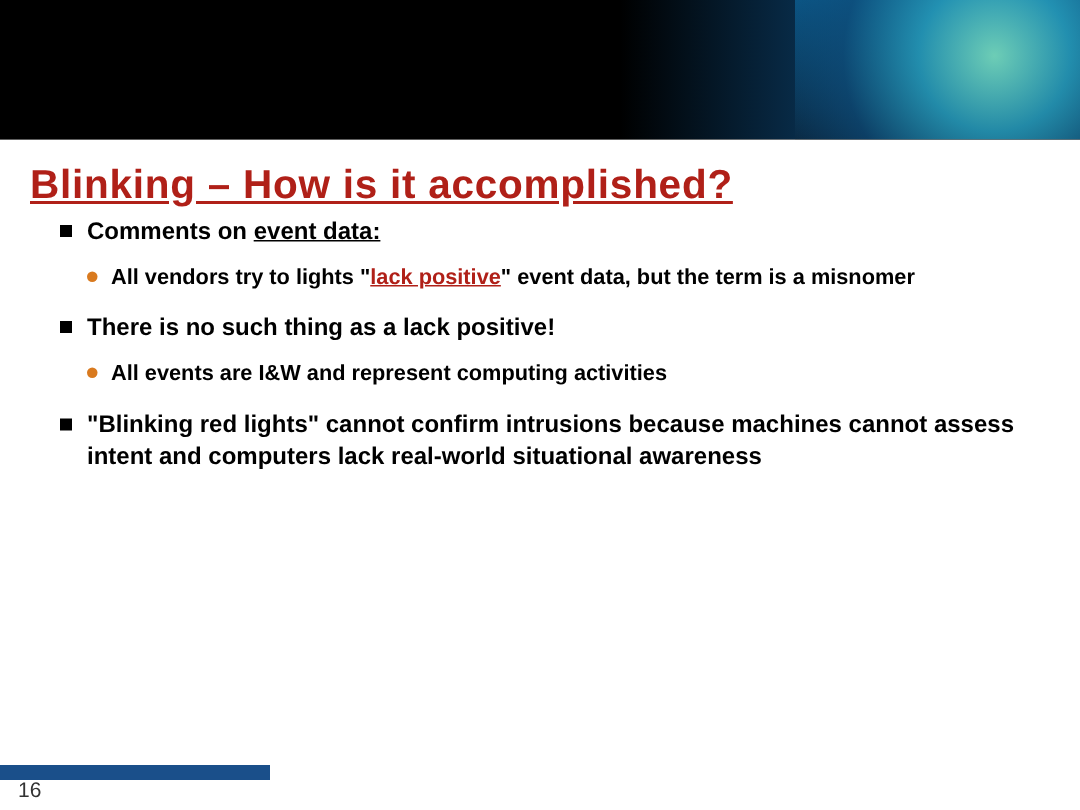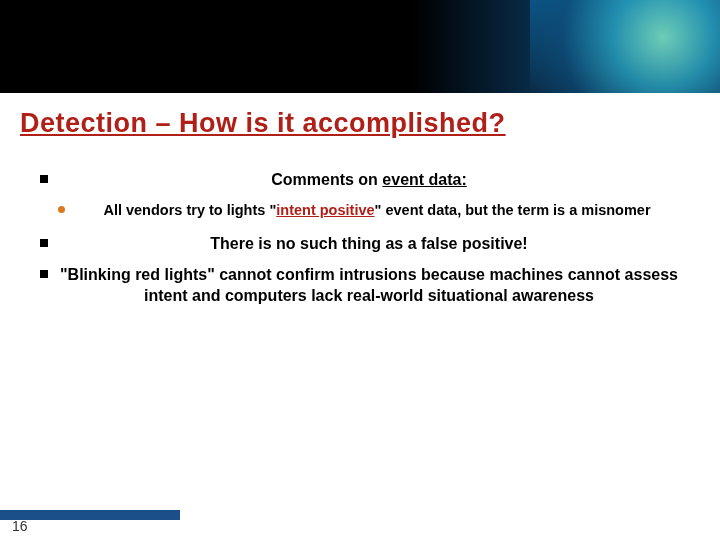--- a/index.html
+++ b/index.html
@@ -40,25 +40,24 @@
     top: 108px;
     left: 20px;
     font-size: 27px;
     font-weight: bold;
     color: #b02018;
     text-decoration: underline;
     letter-spacing: 0.5px;
   }
   .content {
     position: absolute;
-    top: 170px;
+    top: 145px;
     left: 40px;
     width: 640px;
     color: #000;
-    text-align: center;
   }
   .l1 {
     font-size: 16px;
     font-weight: bold;
     margin: 0 0 10px 0;
     position: relative;
     padding-left: 18px;
     line-height: 1.3;
   }
   .l1::before {
@@ -109,34 +108,35 @@
   }
 </style>
 </head>
 <body>
 
 <div class="banner">
   <div class="banner-fade"></div>
   <div class="banner-right"></div>
 </div>
 
-<div class="title">Detection – How is it accomplished?</div>
+<div class="title">Blinking – How is it accomplished?</div>
 
 <div class="content">
 
   <div class="l1">
     <span>Comments on </span><span class="u">event data:</span>
   </div>
 
   <div class="l2">
-    <span>All vendors try to lights "</span><span class="u accent">intent positive</span><span>" event data, but the term is a misnomer</span>
+    <span>All vendors try to lights "</span><span class="u accent">lack positive</span><span>" event data, but the term is a misnomer</span>
   </div>
 
-  <div class="l1">There is no such thing as a false positive!</div>
+  <div class="l1">There is no such thing as a lack positive!</div>
 
+  <div class="l2">All events are I&amp;W and represent computing activities</div>
 
 
   <div class="l1">"Blinking red lights" cannot confirm intrusions because machines cannot assess intent and computers lack real-world situational awareness</div>
 
 </div>
 
 <div class="footer-bar"></div>
 <div class="page-num">16</div>
 
 </body></html>

